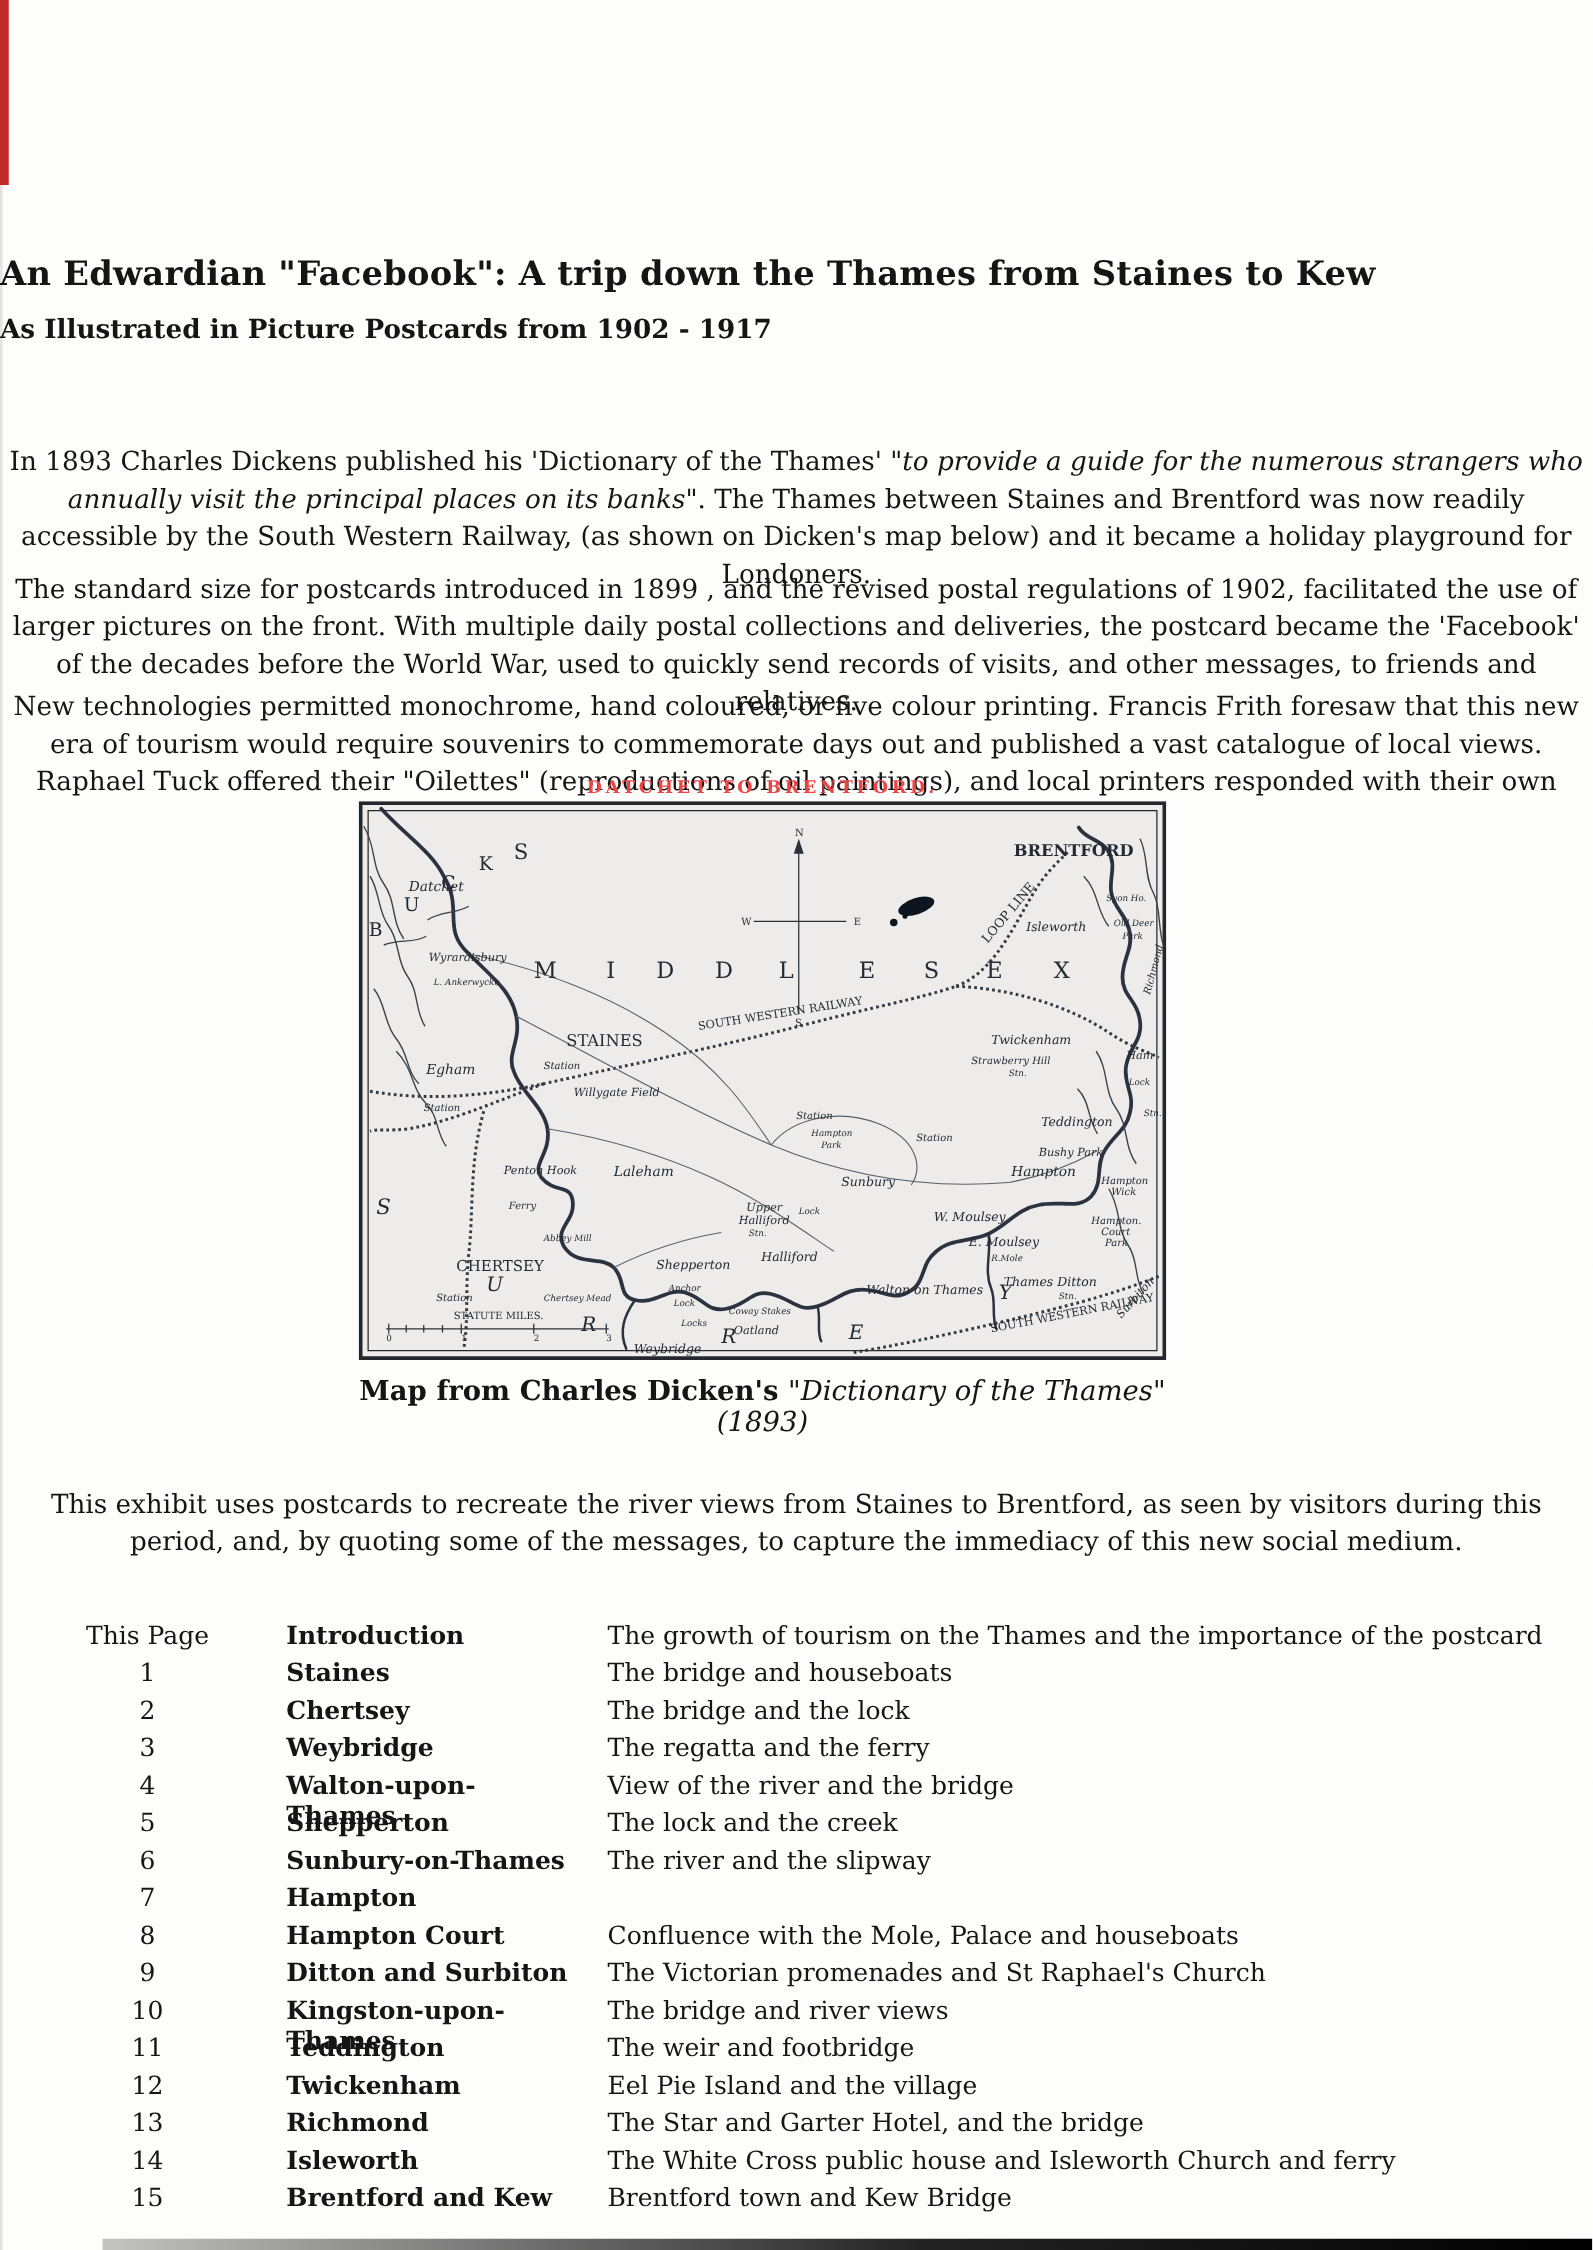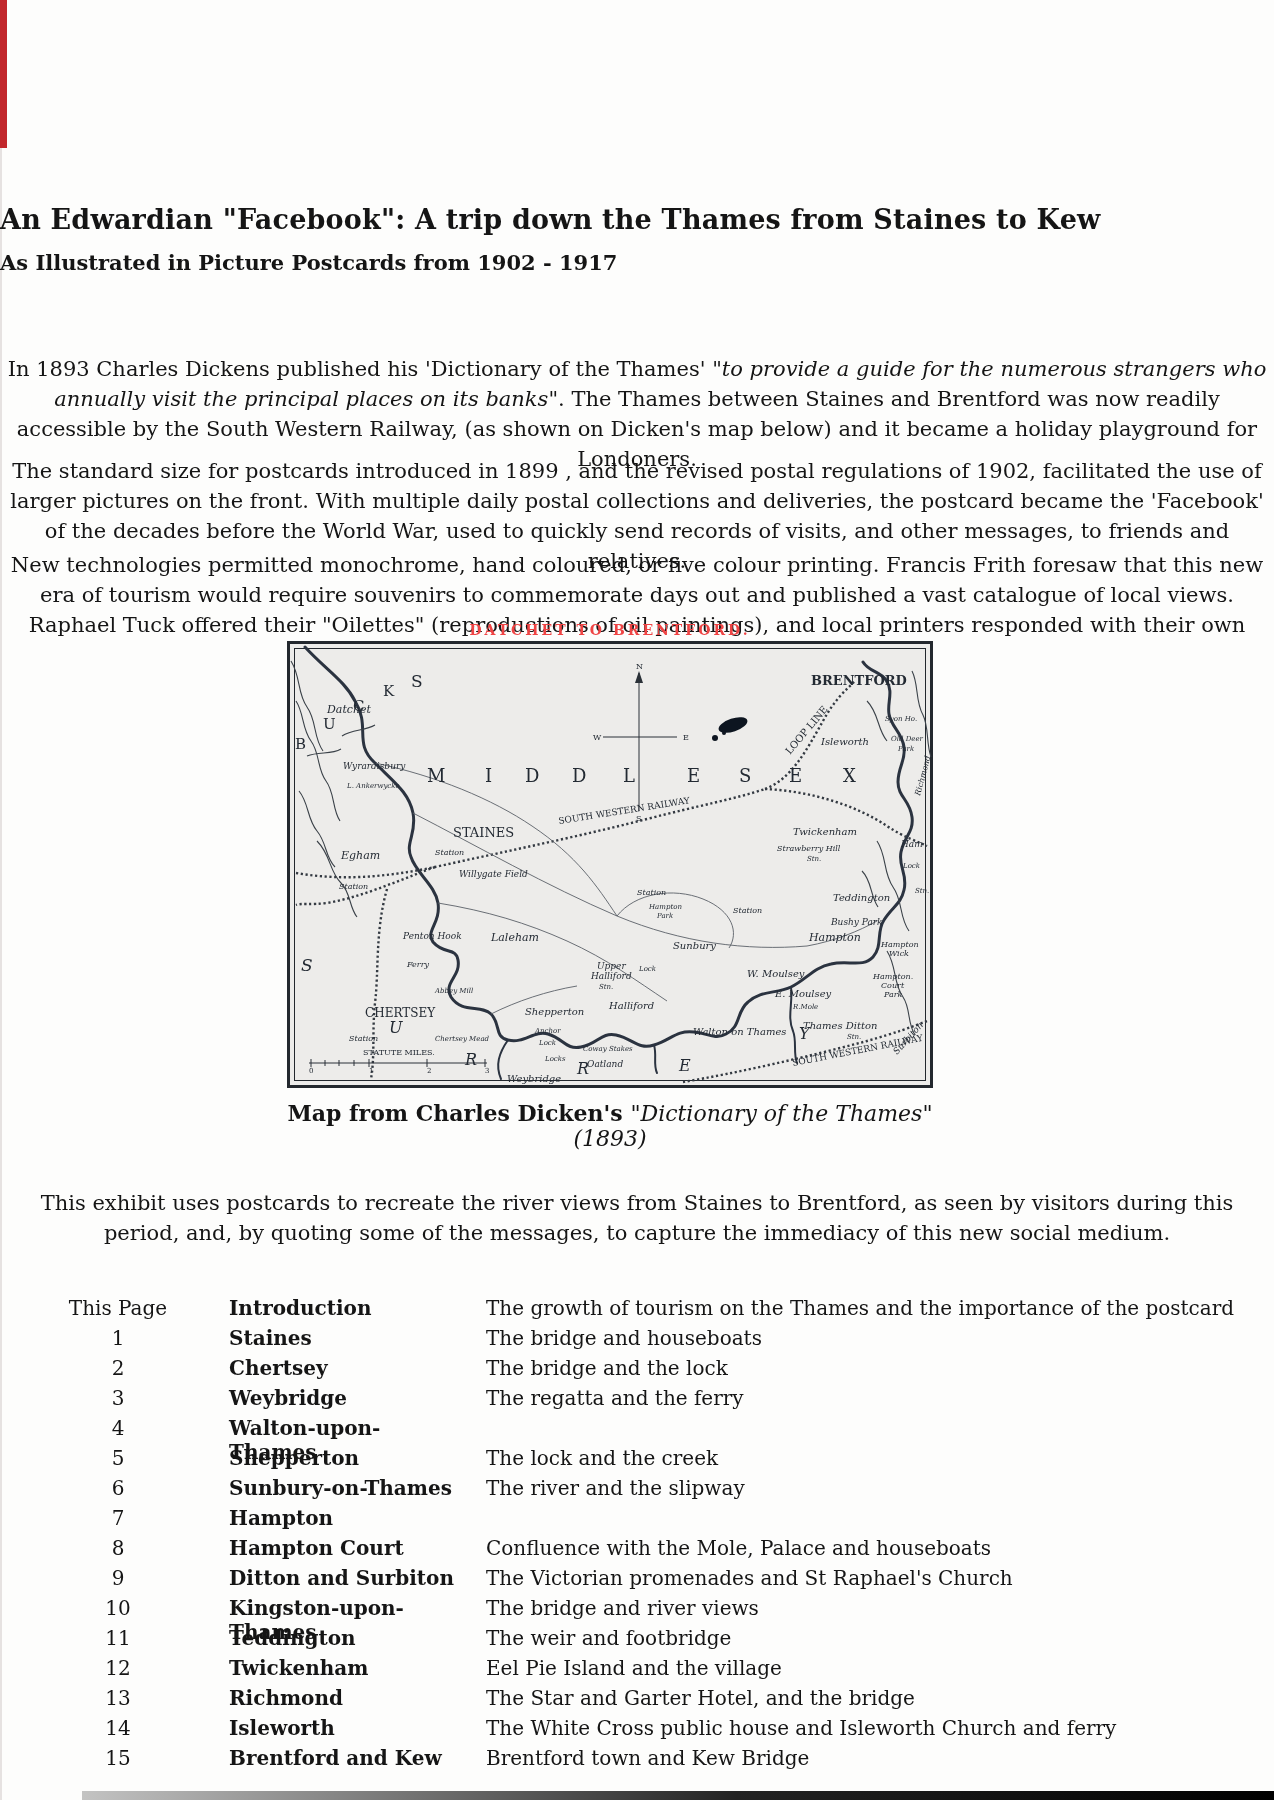--- a/index.html
+++ b/index.html
@@ -238,20 +238,21 @@
         <div class="toc-desc">The bridge and the lock</div>
       </div>
       <div class="toc-row">
         <div class="toc-page">3</div>
         <div class="toc-place">Weybridge</div>
         <div class="toc-desc">The regatta and the ferry</div>
       </div>
       <div class="toc-row">
         <div class="toc-page">4</div>
         <div class="toc-place">Walton-upon-Thames</div>
+        <div class="toc-desc">View of the river and the bridge</div>
       </div>
       <div class="toc-row">
         <div class="toc-page">5</div>
         <div class="toc-place">Shepperton</div>
         <div class="toc-desc">The lock and the creek</div>
       </div>
       <div class="toc-row">
         <div class="toc-page">6</div>
         <div class="toc-place">Sunbury-on-Thames</div>
         <div class="toc-desc">The river and the slipway</div>

